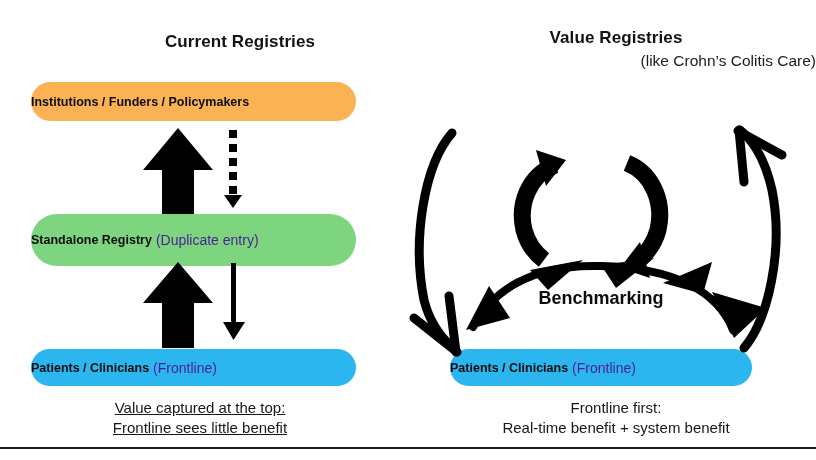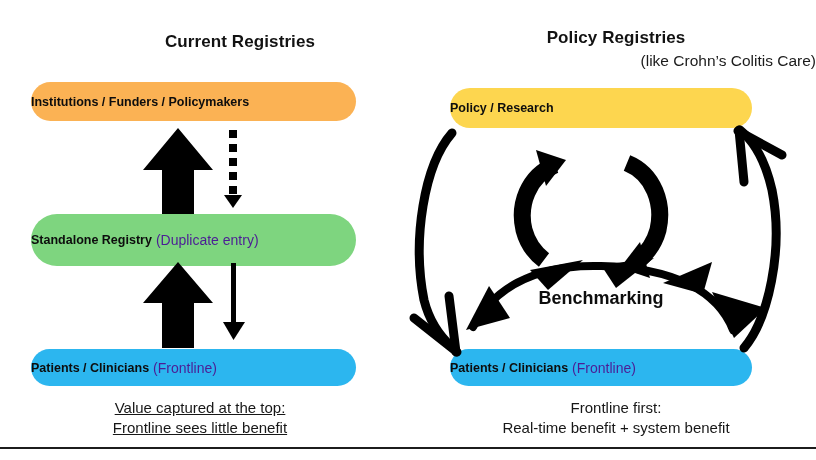--- a/index.html
+++ b/index.html
@@ -113,27 +113,24 @@
   <div class="bar" style="left:31px; top:349px; width:325px; height:37px; background:#2CB6EF;">
     <span class="bar-strong">Patients / Clinicians</span>
     <span class="bar-light">(Frontline)</span>
   </div>
 
   <div class="caption" style="left:0px; top:398px; width:400px; font-size:15px;text-decoration:underline;">
     <span class="cap-line">Value captured at the top:</span>
     <span class="cap-line">Frontline sees little benefit</span>
   </div>
 
-  <div class="panel-title" style="left:416px; top:28px; width:400px; font-size:17px;">Policy Registries</div>
+  <div class="panel-title" style="left:416px; top:28px; width:400px; font-size:17px;">Value Registries</div>
 
   <div class="panel-subtitle" style="left:416px; top:52px; width:400px; font-size:15.5px;text-align:right;">(like Crohn’s Colitis Care)</div>
 
-  <div class="bar" style="left:450px; top:88px; width:302px; height:40px; background:#FDD64F;">
-    <span class="bar-strong">Policy / Research</span>
-  </div>
 
   <div class="bar" style="left:450px; top:349px; width:302px; height:37px; background:#2CB6EF;">
     <span class="bar-strong">Patients / Clinicians</span>
     <span class="bar-light">(Frontline)</span>
   </div>
 
   <div class="benchmark-label" style="left:496px; top:288px; width:210px; font-size:18px;">Benchmarking</div>
 
   <div class="caption" style="left:416px; top:398px; width:400px; font-size:15px;">
     <span class="cap-line">Frontline first:</span>

